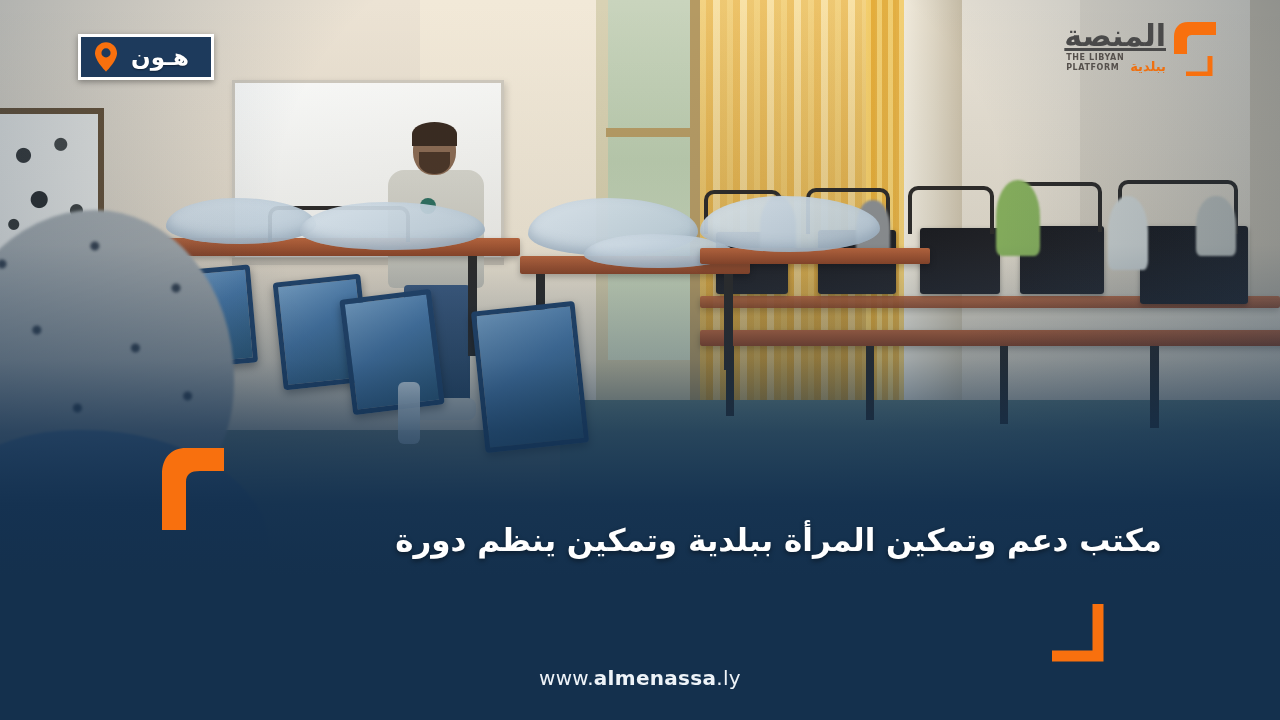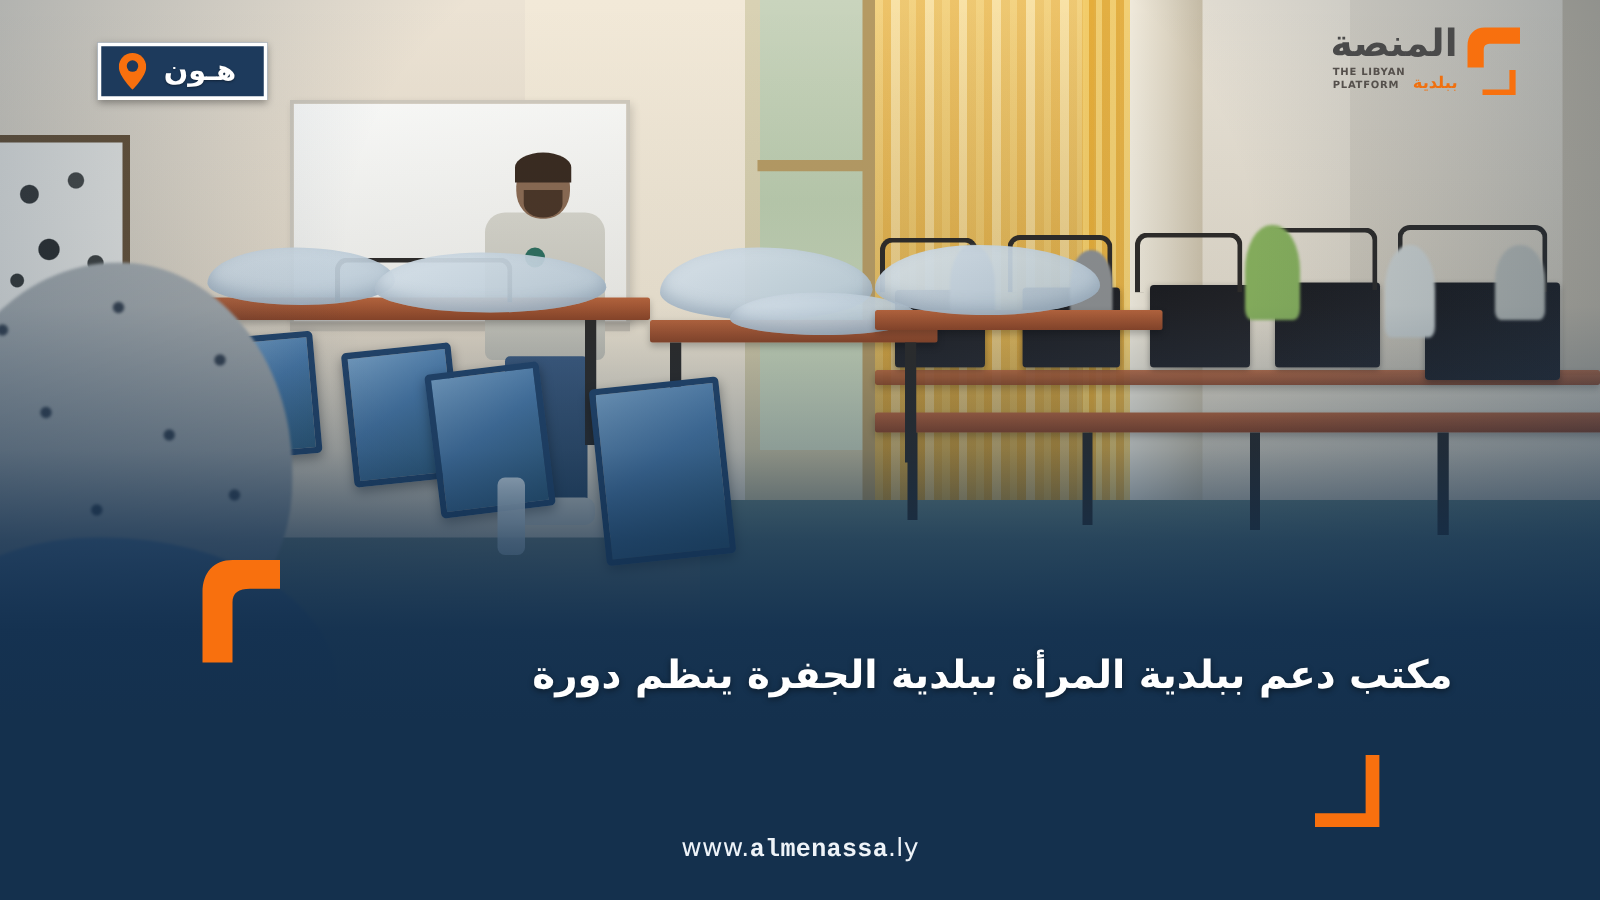--- a/index.html
+++ b/index.html
@@ -127,21 +127,21 @@
   .pin-icon { width:22px; height:30px; display:block; flex:0 0 auto; }
   .loc-text {
       color:#ffffff; font-size:23px; font-weight:700; letter-spacing:1px;
       direction:rtl; font-family:"DejaVu Sans", sans-serif; line-height:1;
       text-shadow:0 1px 2px rgba(0,0,0,.4);
   }
 
   
   .logo { position:absolute; right:58px; top:18px; display:flex; align-items:center; gap:4px; }
   .logo-words { display:flex; flex-direction:column; align-items:flex-end; line-height:1; }
-  .logo-ar { font-size:30px; font-weight:700; color:#4a4a4a; direction:rtl; letter-spacing:-1px; }
+  .logo-ar { font-size:30px; font-weight:700; color:#4a4a4a; direction:rtl; letter-spacing:-1px;text-decoration:underline; }
   .logo-sub { display:flex; align-items:flex-end; gap:6px; margin-top:2px; }
   .logo-ar2 { font-size:13px; font-weight:700; color:#f0700f; direction:rtl; }
   .logo-en { font-size:8px; font-weight:700; color:#55504c; letter-spacing:.6px; line-height:1.25; text-align:left; }
   .logo-mark { width:52px; height:58px; position:relative; }
 
   
   .quote-open {
       position:absolute; left:160px; top:446px; width:68px; height:86px;
   }
   .quote-close {
@@ -157,21 +157,21 @@
       text-shadow:0 2px 5px rgba(0,0,0,.45);
   }
   .headline .l2 { display:block; }
 
   
   .footer-url {
       position:absolute; left:0; right:0; top:666px; text-align:center;
       color:#eef3f8; font-size:20px; letter-spacing:.3px;
       font-family:"DejaVu Sans", sans-serif;
   }
-  .footer-url b { font-weight:700;font-family:Liberation Mono, monospace; }
+  .footer-url b { font-weight:700; }
 </style>
 </head>
 <body>
 
 <div id="stage">
 
   <div class="photo">
     <div class="wall-left"></div>
     <div class="wall-mid"></div>
     <div class="wall-right"></div>
@@ -287,20 +287,20 @@
 
   <svg class="quote-open" viewBox="0 0 68 86">
     <path d="M64 2 H26 C11 2 2 12 2 28 V84 H26 V36 C26 28 31 25 40 25 H64 Z" fill="#F8700E"></path>
   </svg>
 
   <svg class="quote-close" viewBox="0 0 60 58">
     <path d="M4 52 H46 L46 4" fill="none" stroke="#F8700E" stroke-width="11" stroke-linecap="square"></path>
   </svg>
 
   <div class="headline">
-    <span class="l1">مكتب دعم ببلدية المرأة ببلدية الجفرة ينظم دورة</span>
+    <span class="l1">مكتب دعم وتمكين المرأة ببلدية وتمكين ينظم دورة</span>
   </div>
 
   <div class="footer-url">
     <span>www.</span><b>almenassa</b><span>.ly</span>
   </div>
 
 </div>
 
 </body></html>

